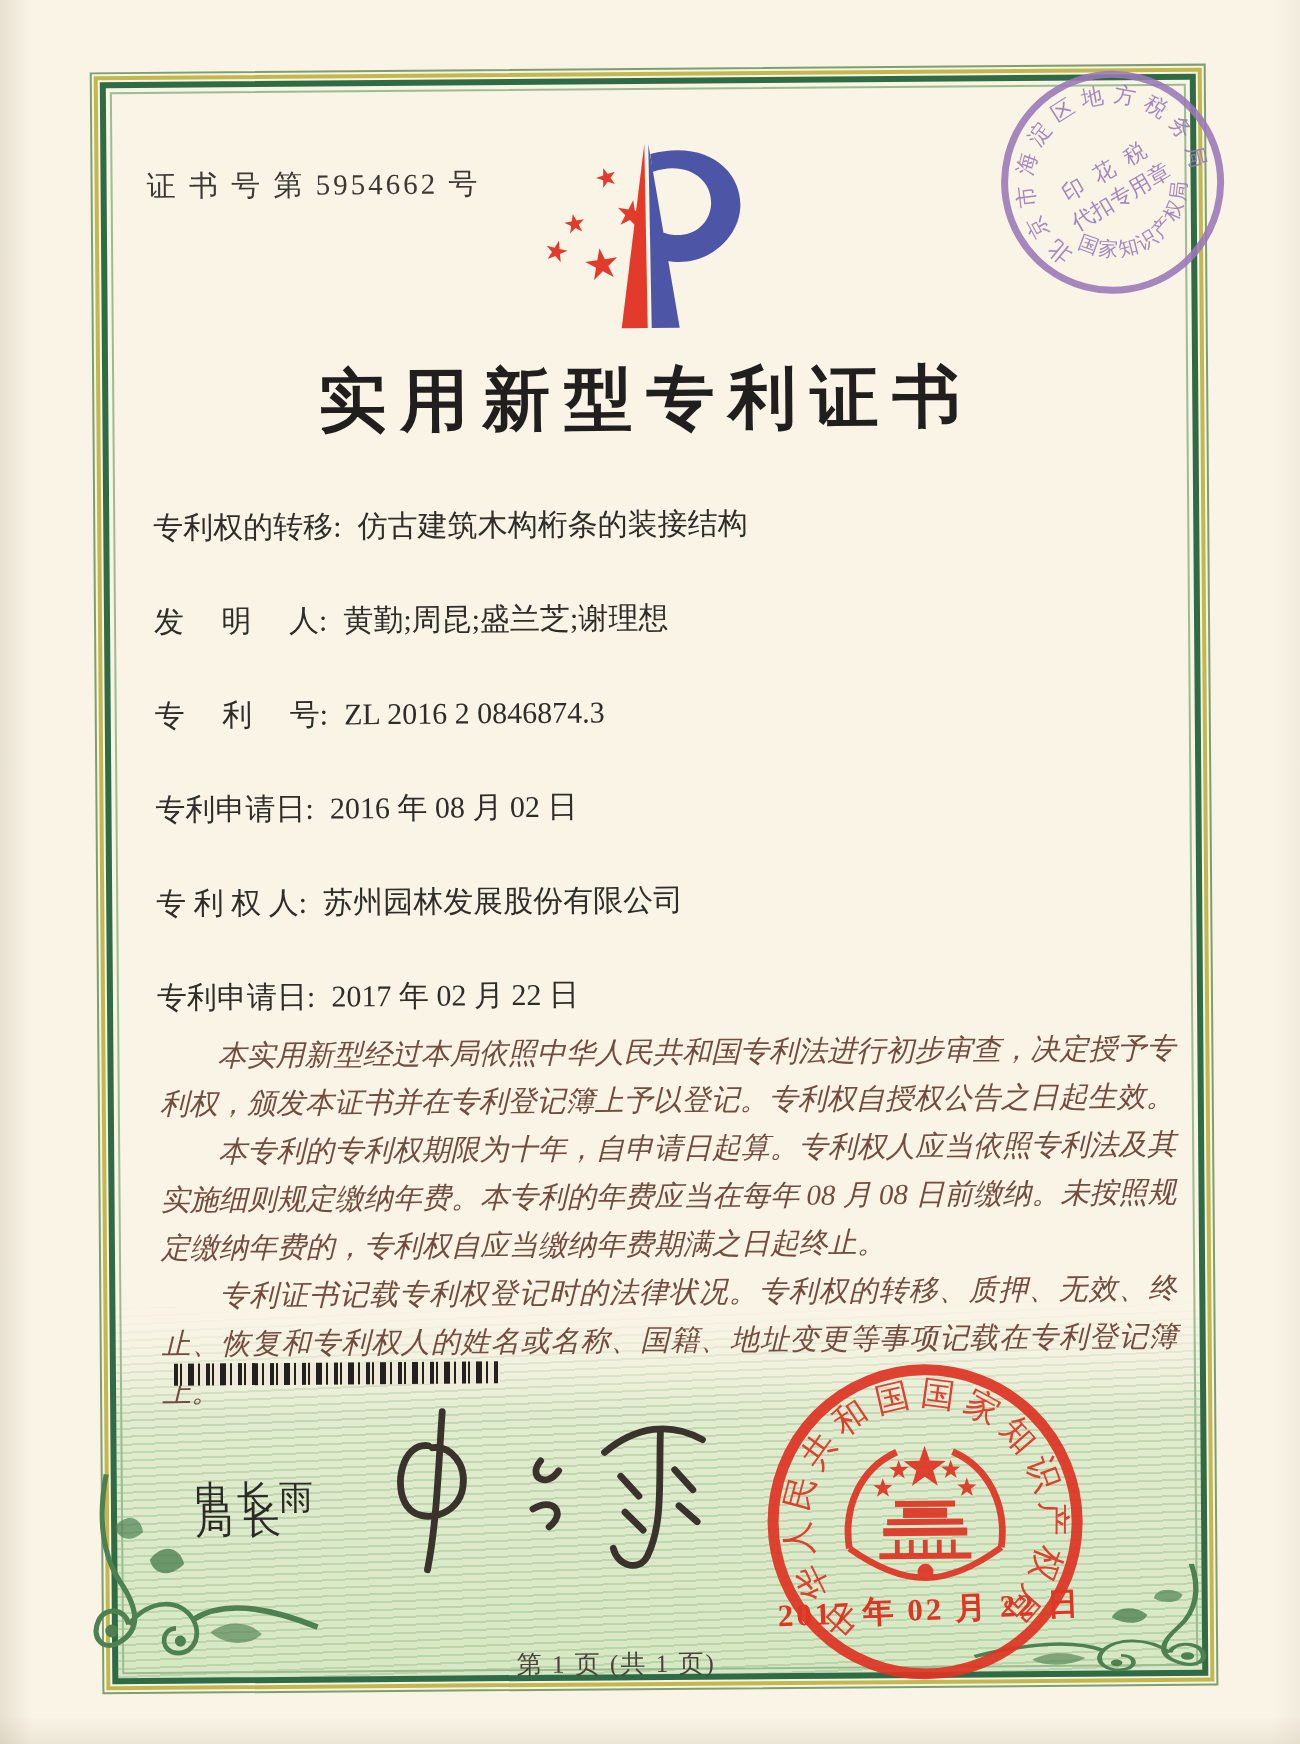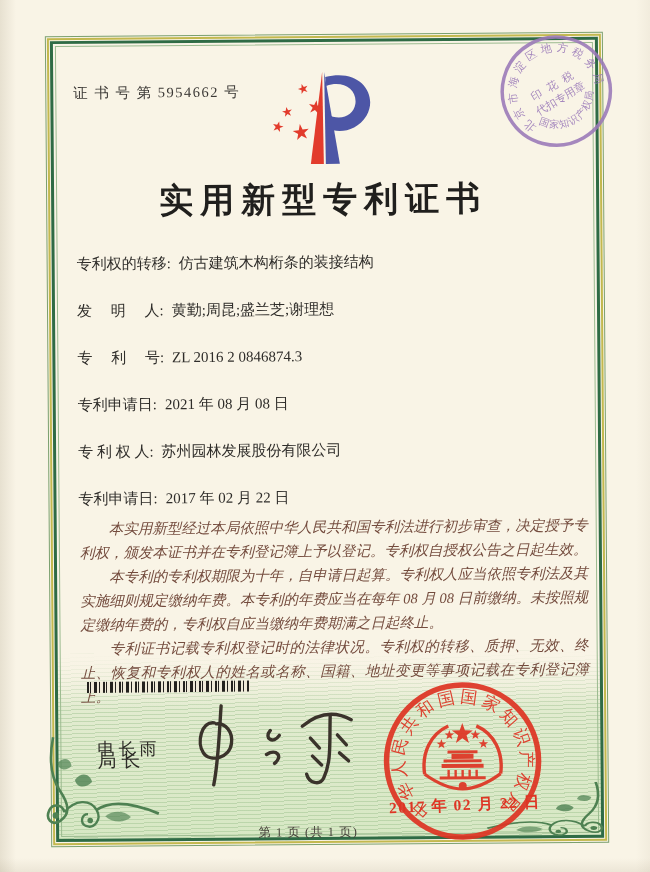--- a/index.html
+++ b/index.html
@@ -139,21 +139,21 @@
     <div class="field">
       <span class="flabel">专利权的转移:</span><span class="fvalue">仿古建筑木构桁条的装接结构</span>
     </div>
     <div class="field">
       <span class="flabel">发　 明　 人:</span><span class="fvalue">黄勤;周昆;盛兰芝;谢理想</span>
     </div>
     <div class="field">
       <span class="flabel">专　 利　 号:</span><span class="fvalue">ZL 2016 2 0846874.3</span>
     </div>
     <div class="field">
-      <span class="flabel">专利申请日:</span><span class="fvalue">2021 年 08 月 08 日</span>
+      <span class="flabel">专利申请日:</span><span class="fvalue">2016 年 08 月 02 日</span>
     </div>
     <div class="field">
       <span class="flabel">专 利 权 人:</span><span class="fvalue">苏州园林发展股份有限公司</span>
     </div>
     <div class="field">
       <span class="flabel">专利申请日:</span><span class="fvalue">2017 年 02 月 22 日</span>
     </div>
   </div>
 
   <div class="bodytext">

